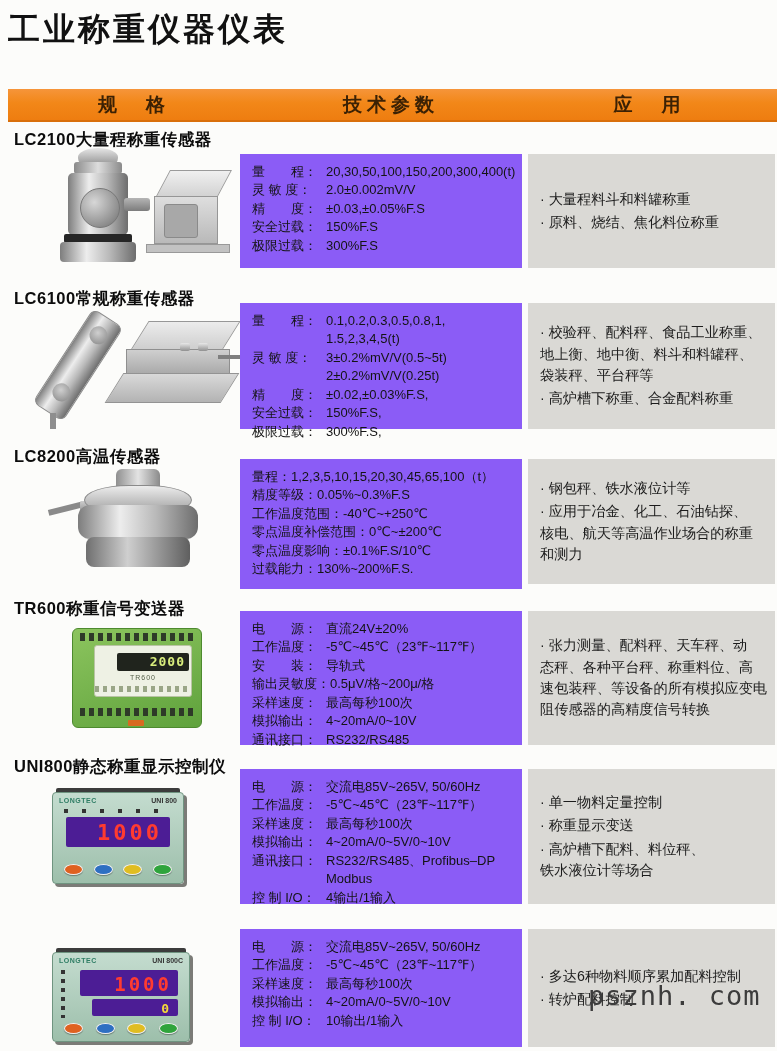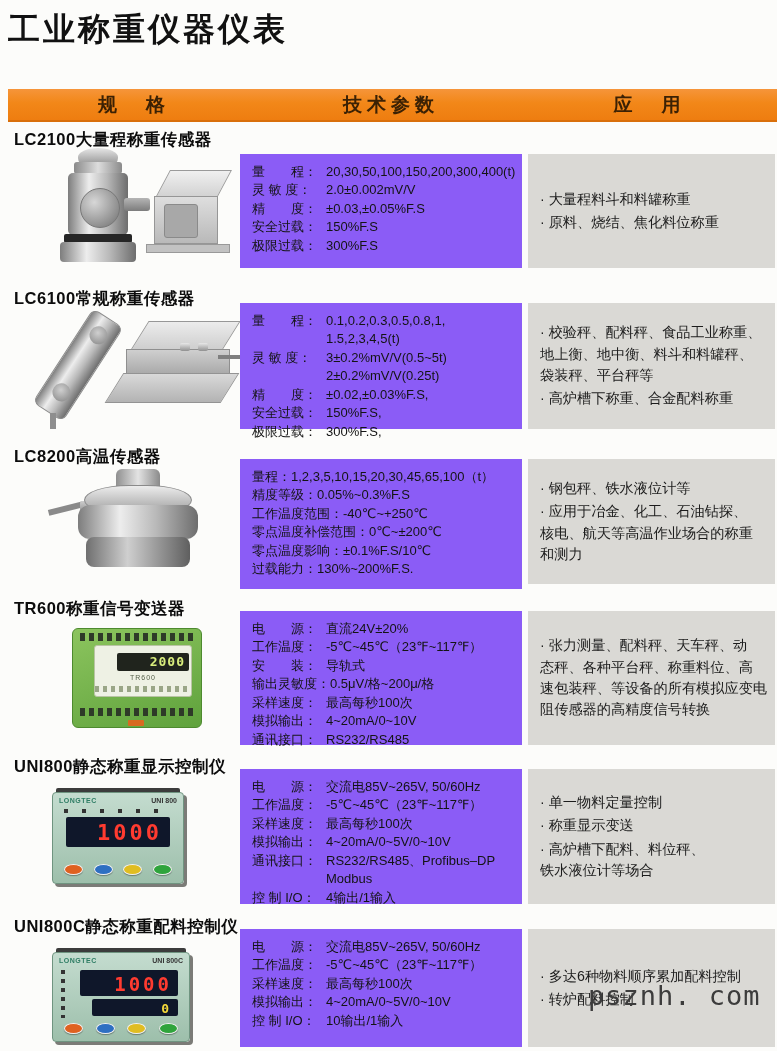--- a/index.html
+++ b/index.html
@@ -99,21 +99,21 @@
               text-align:right; padding:1px 4px 0 0; letter-spacing:1px; }
   .tr-model { position:absolute; left:0; right:0; top:28px; text-align:center; font-size:7px; color:#55604a; letter-spacing:1px; }
   .tr-terms { position:absolute; left:0; right:0; top:40px; height:6px; background:repeating-linear-gradient(90deg,#9aa687 0 4px,transparent 4px 8px); }
   .tr-clip  { position:absolute; left:56px; bottom:2px; width:16px; height:6px; background:#d86a20; border-radius:1px; }
   
   .u-case  { position:absolute; inset:0; border-radius:4px; background:linear-gradient(#c4dccf,#9dbfab); border:1px solid #6f9480; box-shadow:3px 3px 0 #7b7b77; }
   .u-edge  { position:absolute; left:4px; right:4px; top:-4px; height:5px; background:#3c3c3c; border-radius:2px 2px 0 0; }
   .u-brand { position:absolute; left:7px; top:5px; font-size:7px; font-weight:bold; color:#2e7d64; letter-spacing:0.5px; }
   .u-model { position:absolute; right:7px; top:5px; font-size:7px; font-weight:bold; color:#333; }
   .u-leds  { position:absolute; left:12px; right:12px; top:17px; height:4px; background:repeating-linear-gradient(90deg,#333 0 4px,transparent 4px 18px); }
-  .u-disp  { position:absolute; background:#0f172a; border-radius:2px; color:#ff3b30;
+  .u-disp  { position:absolute; background:#4c1d95; border-radius:2px; color:#ff3b30;
              font-family:"DejaVu Sans Mono",monospace; font-weight:bold; text-align:right; letter-spacing:3px; }
   .u8-disp  { left:14px; right:14px; top:25px; height:30px; font-size:22px; padding:3px 8px 0 0; }
   .u-btnrow { position:absolute; left:12px; right:12px; display:flex; justify-content:space-between; }
   .u8-btnrow { bottom:9px; }
   .u-btn { width:19px; height:11px; border-radius:50%; border:1px solid #f2f2f2; box-shadow:0 1px 1px rgba(0,0,0,.35); }
   .u-b1 { background:#df6120; } .u-b2 { background:#2e6fc2; } .u-b3 { background:#e0bd22; } .u-b4 { background:#2fa43c; }
   .u8c-ledcol { position:absolute; left:9px; top:18px; width:4px; height:48px; background:repeating-linear-gradient(#333 0 4px,transparent 4px 9px); }
   .u8c-disp  { left:28px; right:12px; top:18px; height:26px; font-size:19px; padding:3px 6px 0 0; }
   .u8c-disp2 { left:40px; right:12px; top:47px; height:17px; font-size:13px; color:#f5d93a; padding:2px 6px 0 0; }
   .u8c-btnrow { bottom:8px; }
@@ -263,21 +263,20 @@
 Modbus</span></div>
     <div class="param-line"><span class="plabel">控 制 I/O：</span><span class="pvalue">4输出/1输入</span></div>
   </div>
   <div class="abox" style="top:769px;height:135px">
     <div class="app-item">· 单一物料定量控制</div>
     <div class="app-item">· 称重显示变送</div>
     <div class="app-item">· 高炉槽下配料、料位秤、
 铁水液位计等场合</div>
   </div>
 
-  <div class="prod-name" style="top:916px">UNI800C静态称重配料控制仪</div>
   <div class="dev" style="left:52px;top:952px;width:138px;height:90px">
     <div class="u-edge"></div>
     <div class="u-case"></div>
     <div class="u-brand">LONGTEC</div>
     <div class="u-model">UNI 800C</div>
     <div class="u8c-ledcol"></div>
     <div class="u-disp u8c-disp">1000</div>
     <div class="u-disp u8c-disp2">0</div>
     <div class="u-btnrow u8c-btnrow">
       <div class="u-btn u-b1"></div>

